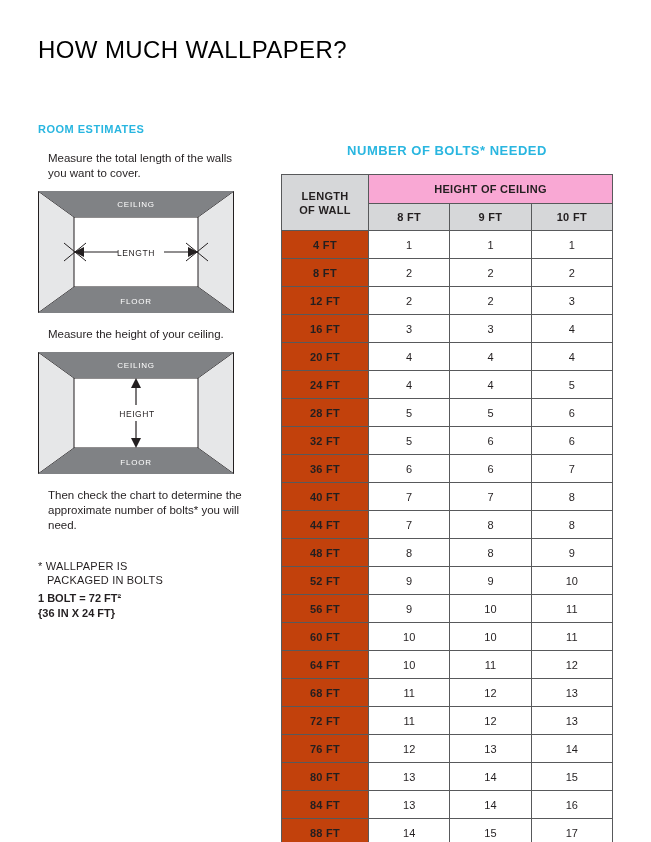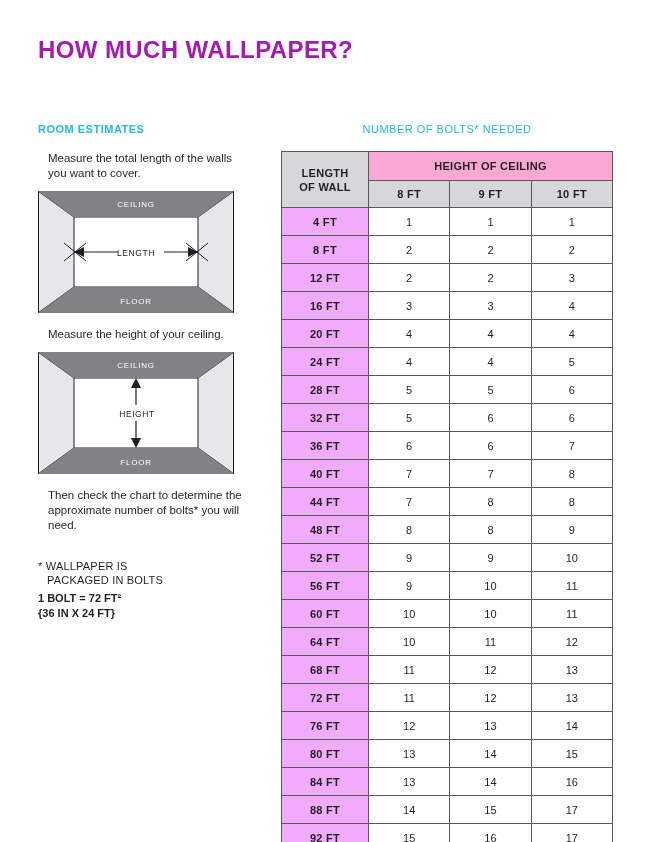--- a/index.html
+++ b/index.html
@@ -22,23 +22,23 @@
     width: 651px;
     height: 842px;
   }
 
   
   .title {
     position: absolute;
     left: 38px;
     top: 36px;
     font-size: 24px;
-    font-weight: bold;
+    font-weight: normal;
     letter-spacing: 0.4px;
-    color: #a21caf;
+    color: #000000;
     white-space: nowrap;
   }
 
   
   .left-col {
     position: absolute;
     left: 38px;
     top: 123px;
     width: 212px;
   }
@@ -82,26 +82,27 @@
   }
 
   
   .right-col {
     position: absolute;
     left: 281px;
     top: 123px;
     width: 332px;
   }
   .table-head {
-    font-size: 11px;
-    font-weight: normal;
+    font-size: 13px;
+    font-weight: bold;
     color: #29b6e0;
     letter-spacing: 0.5px;
     text-align: center;
     margin-bottom: 16px;
+    margin-top: 20px;
   }
   table.bolts {
     border-collapse: collapse;
     width: 332px;
     table-layout: fixed;
   }
   table.bolts th, table.bolts td {
     border: 1px solid #58595b;
     text-align: center;
     font-size: 11px;
@@ -123,21 +124,21 @@
     height: 26px;
   }
   .th-sub {
     background: #d6d7d9;
     font-weight: bold;
     font-size: 11px;
     letter-spacing: 0.3px;
     height: 24px;
   }
   td.len {
-    background: #f0abfc;
+    background: #c2410c;
     font-weight: bold;
     font-size: 11px;
     height: 25px;
     letter-spacing: 0.3px;
   }
   td.val {
     background: #ffffff;
     font-size: 11px;
     height: 25px;
   }

